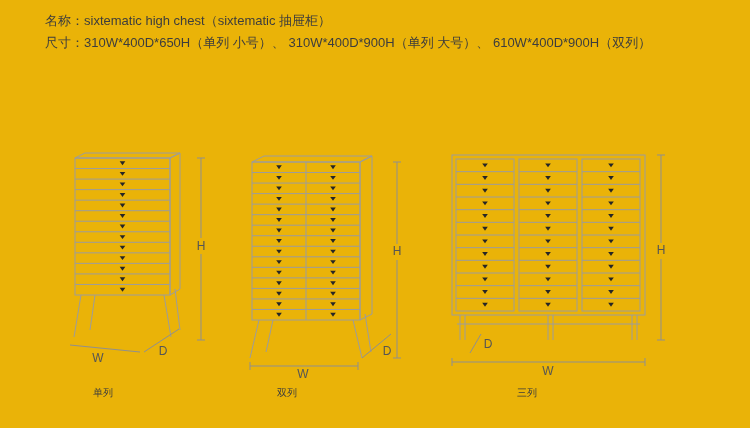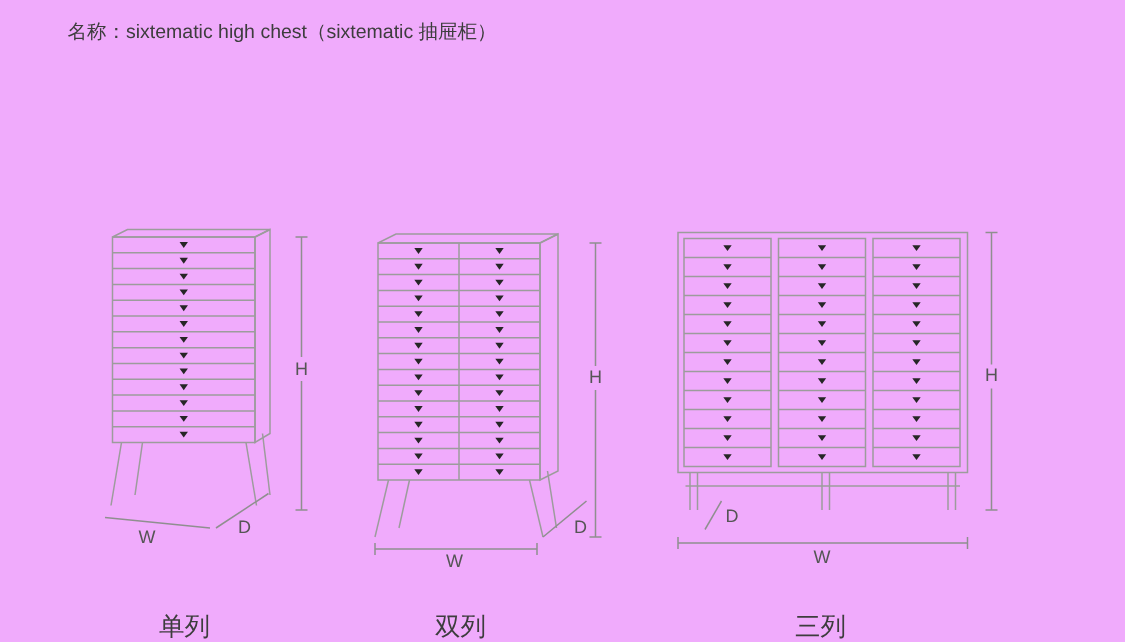--- a/index.html
+++ b/index.html
@@ -1,38 +1,39 @@
 <!DOCTYPE html>
 <html style="--line: #9c9c9c; --handle: #262626; --dimension-line: #8f8f8f; --dimension-text: #555555; --body-text: #3d3d3d;"><head>
 <meta charset="utf-8">
 <style>
   *{margin:0;padding:0;box-sizing:border-box}
   html,body{background:#ffffff}
   body{font-family:"Liberation Sans","DejaVu Sans",sans-serif}
-  .canvas{position:relative;width:750px;height:428px;background:#f0abfc;overflow:hidden}
+  .canvas{position:relative;width:750px;height:428px;background:#eab308;overflow:hidden}
   .specs{position:absolute;left:45px;top:10px;font-size:13px;line-height:21.5px;color:var(--body-text,#3d3d3d)}
   .spec-line{white-space:nowrap}
   .spec-line.indent{padding-left:39px}
   .diagram{position:absolute}
   .diagram-1{left:68px;top:150px}
   .diagram-2{left:245px;top:152px}
   .diagram-3{left:445px;top:148px}
-  .caption{position:absolute;top:406px;width:60px;text-align:center;font-size:17px;color:var(--body-text,#3d3d3d)}
+  .caption{position:absolute;top:386px;width:60px;font-size:10px;color:var(--body-text,#3d3d3d)}
   .ln{stroke:var(--line,#9c9c9c);fill:none;stroke-width:1}
   .dim{stroke:var(--dimension-line,#8f8f8f);fill:none;stroke-width:1}
   .dim-label{stroke:none;fill:var(--dimension-text,#555555);font-size:12px;font-family:"Liberation Sans","DejaVu Sans",sans-serif}
   .handle{fill:var(--handle,#262626);stroke:none}
 </style>
 </head>
 <body>
 
 <div class="canvas">
 
   <section class="specs">
     <div class="spec-line">名称：sixtematic high chest（sixtematic 抽屉柜）</div>
+    <div class="spec-line">尺寸：310W*400D*650H（单列 小号）、 310W*400D*900H（单列 大号）、 610W*400D*900H（双列）</div>
   </section>
 
   <figure class="diagram diagram-1">
     <svg viewBox="0 0 150 215" width="150" height="215">
       <path class="ln" d="M7 8 L17 3 L112 3 L102 8 Z"></path>
       <path class="ln" d="M102 8 L112 3 L112 139 L102 145 Z"></path>
       <rect class="ln" x="7" y="8" width="95" height="137"></rect>
       <g class="ln">
           <line x1="7" y1="18.54" x2="102" y2="18.54"></line>
           <line x1="7" y1="29.08" x2="102" y2="29.08"></line>

